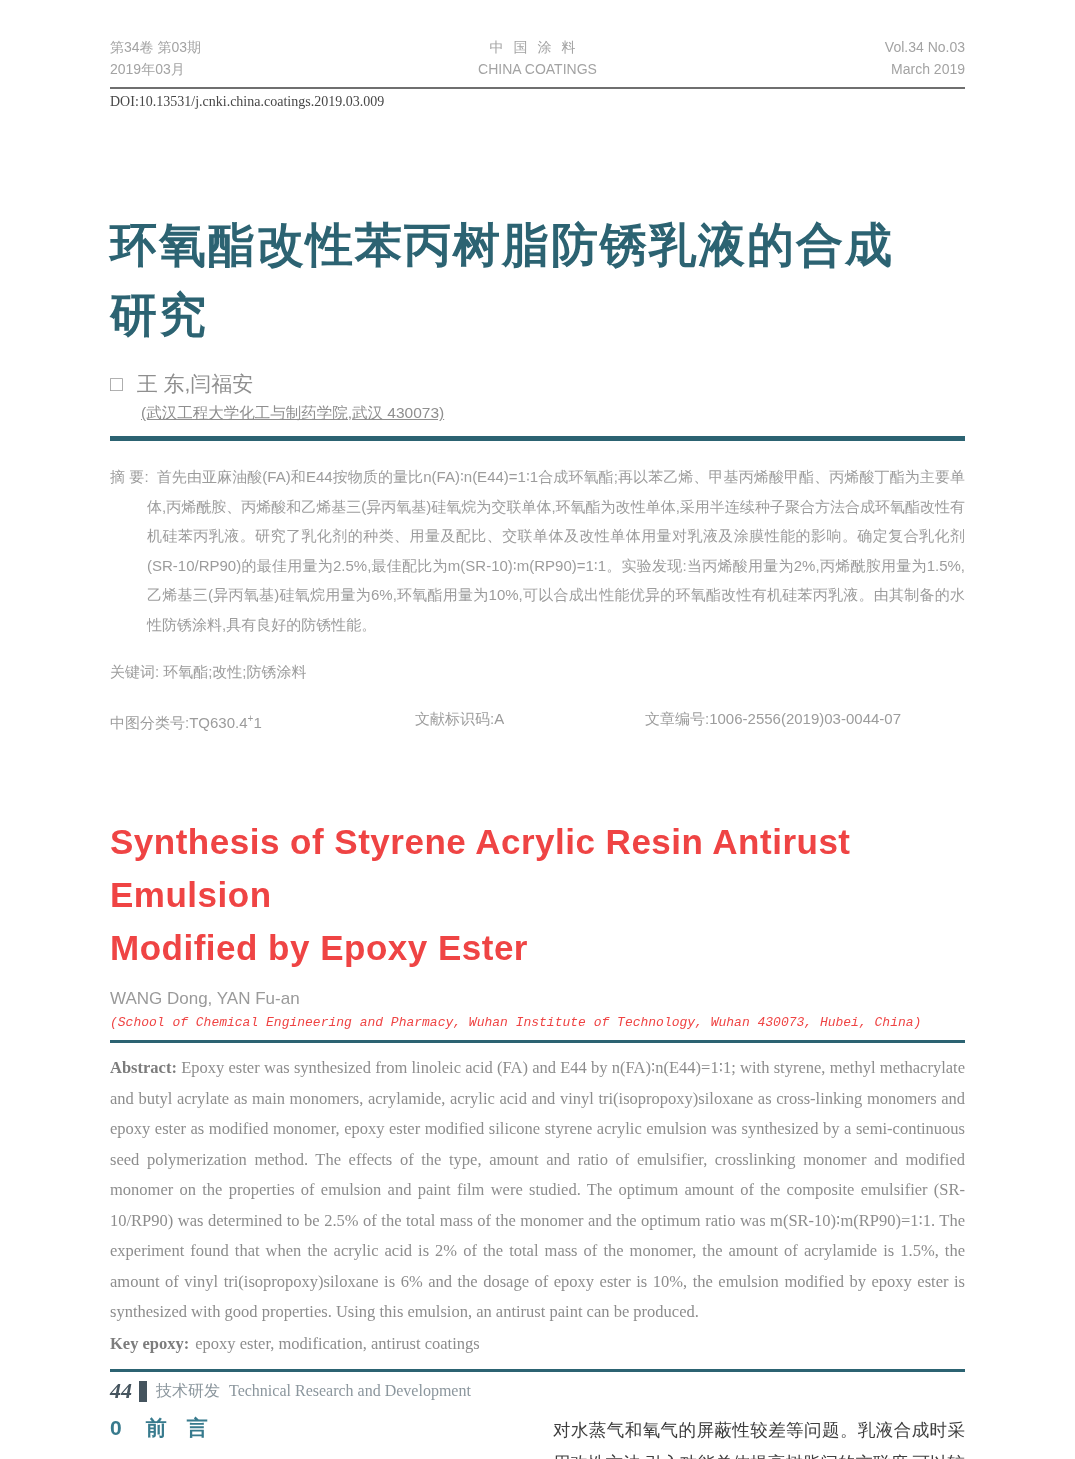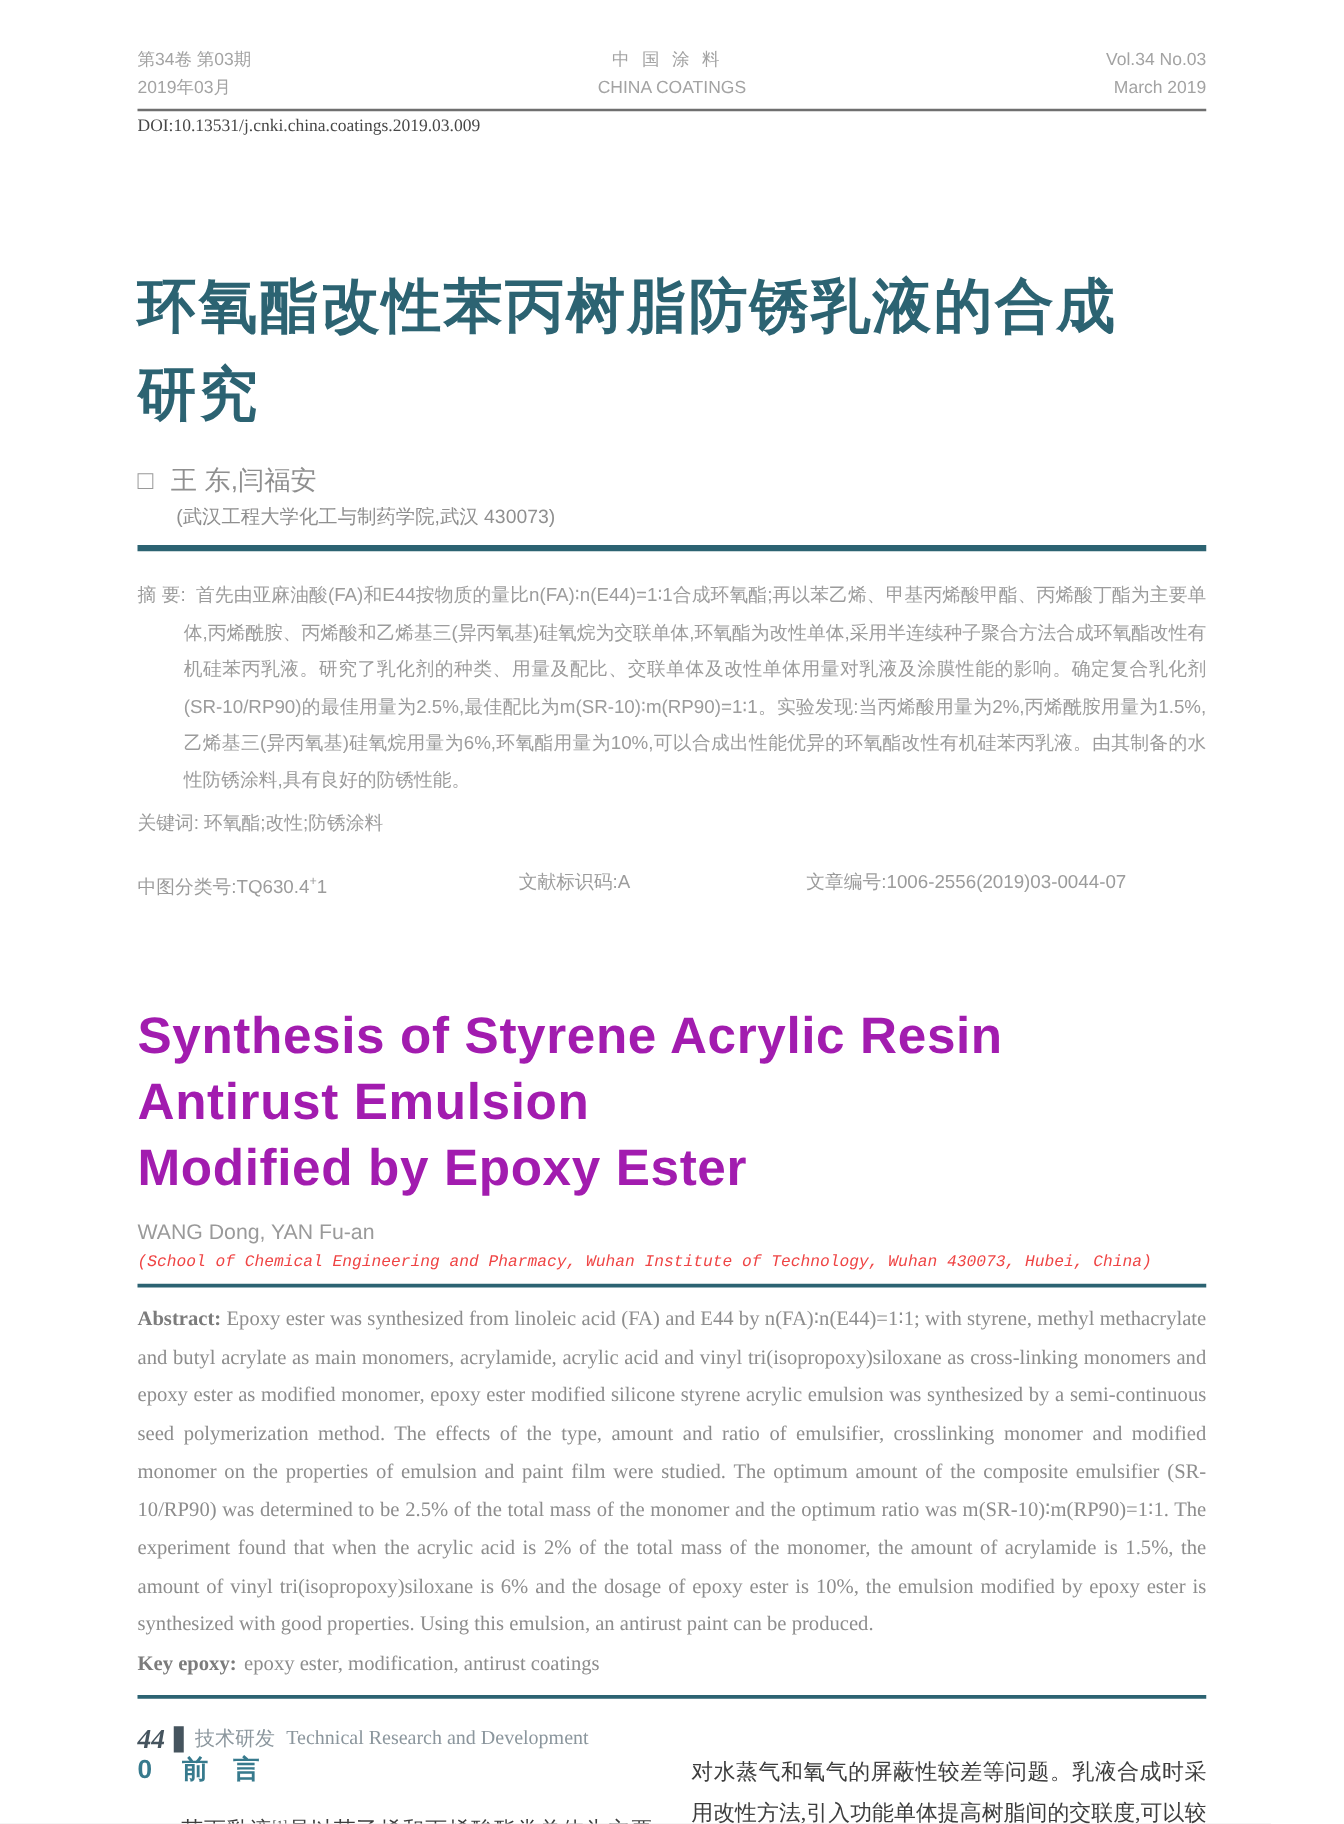--- a/index.html
+++ b/index.html
@@ -24,36 +24,36 @@
   .doi{font-family:"Liberation Serif",serif;color:#474747;font-size:14px;margin-top:5px;}
   
   .title-cn{
     margin:100px 0 0 0;
     color:#2c6372;
     font-size:47px;font-weight:800;
     line-height:70px;letter-spacing:2px;
   }
   .authors-cn{margin-top:20px;color:#8f8f8f;font-size:21px;}
   .authors-cn .box{margin-right:14px;color:#9a9a9a;}
-  .affil-cn{margin-top:5px;padding-left:31px;color:#8f8f8f;font-size:15.5px;}
+  .affil-cn{margin-top:5px;padding-left:31px;color:#8f8f8f;font-size:15.5px;text-decoration:underline;}
   .thick-line{height:5px;background:#2c6372;margin-top:12px;}
   
   .abs-block{margin-top:21px;color:#9c9c9c;font-size:15px;line-height:29.5px;}
   .abs-cn{margin:0;padding-left:37px;text-indent:-37px;text-align:justify;}
   .abs-cn .lbl{margin-right:8px;}
-  .kw-cn{margin-top:5px;}
+  .kw-cn{margin-top:18px;}
   .kw-cn .lbl{margin-right:4px;}
   .meta-row{display:flex;margin-top:17px;}
   .meta-clc{width:305px;}
   .meta-doc{width:230px;}
   sup{font-size:10px;}
   
   .title-en{
     margin:78px 0 0 0;
-    color:#a21caf;font-size:41px;font-weight:800;line-height:53px;letter-spacing:.5px;
+    color:#ef4444;font-size:35px;font-weight:800;line-height:53px;letter-spacing:.5px;
   }
   .authors-en{margin-top:15px;color:#9a9a9a;font-size:17px;}
   .affil-en{margin-top:6px;color:#ef4444;font-size:13px;font-style:italic;
     font-family:Liberation Mono, monospace;}
   .teal-line{height:3px;background:#2c6372;margin-top:10px;}
   
   .abs-en{margin:10px 0 0 0;font-family:"Liberation Serif",serif;color:#8d8d8d;
     font-size:16.5px;line-height:30.5px;text-align:justify;}
   .abs-en b{color:#7c7c7c;}
   .kw-en{margin-top:1px;font-family:"Liberation Serif",serif;color:#8d8d8d;

